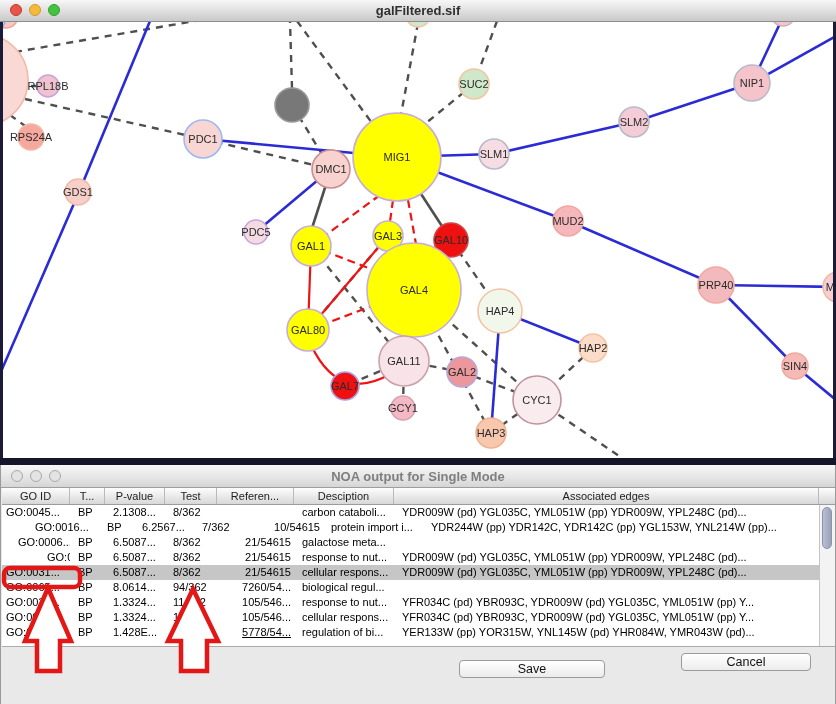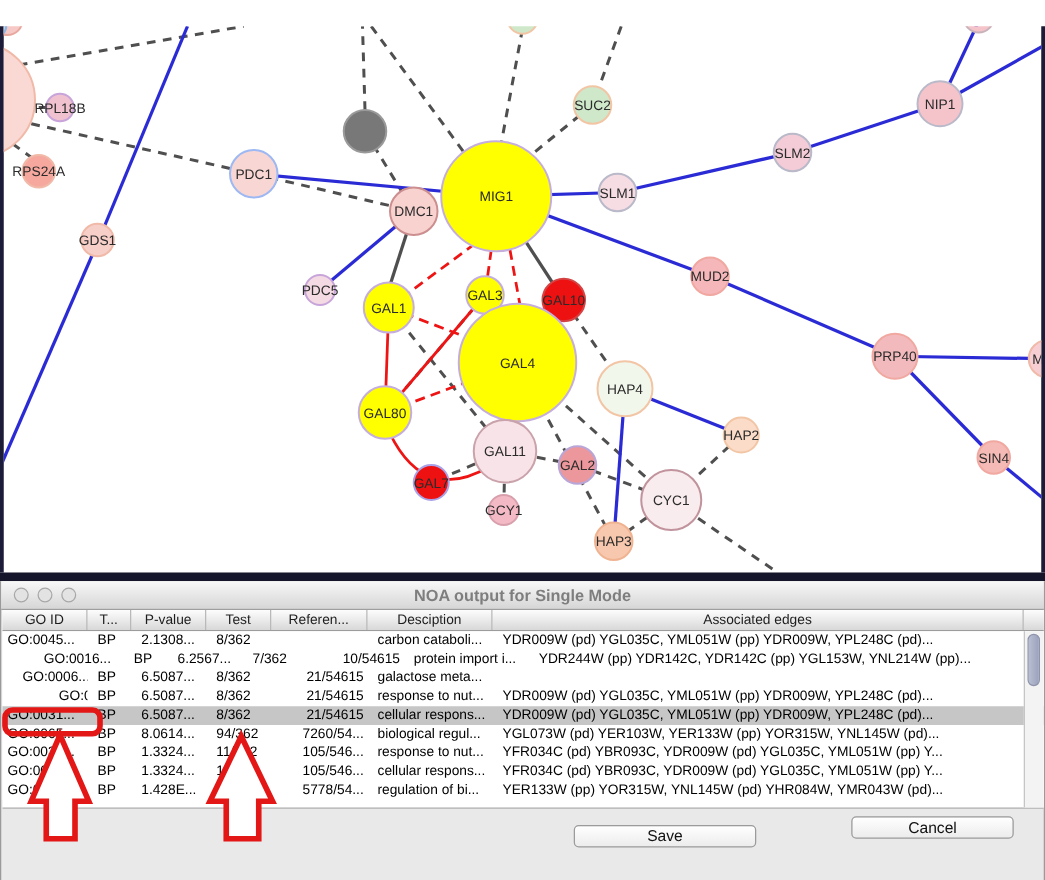--- a/index.html
+++ b/index.html
@@ -171,20 +171,28 @@
         <circle cx="752" cy="83" r="18" fill="#f5c4cb" stroke="#b9b9c9" stroke-width="1.6"></circle>
         <text x="752" y="87" class="node-label">NIP1</text>
         <circle cx="716" cy="285" r="18" fill="#f3babd" stroke="#f0a8a0" stroke-width="1.6"></circle>
         <text x="716" y="289" class="node-label">PRP40</text>
         <circle cx="838" cy="287" r="15" fill="#f7ced2" stroke="#f0b9a8" stroke-width="1.6"></circle>
         <text x="838" y="291" class="node-label">MSN</text>
         <circle cx="795" cy="366" r="13" fill="#f5bab5" stroke="#f0a8a0" stroke-width="1.6"></circle>
         <text x="795" y="370" class="node-label">SIN4</text>
       </svg>
   </div>
+  <div class="titlebar">
+    <div class="lights">
+      <div class="light l-red"></div>
+      <div class="light l-yellow"></div>
+      <div class="light l-green"></div>
+    </div>
+    <div class="title">galFiltered.sif</div>
+  </div>
 </div>
 
 <div class="win-sep"></div>
 
 <div class="noa-window">
   <div class="titlebar2">
     <div class="lights2">
       <div class="light l-gray"></div>
       <div class="light l-gray"></div>
       <div class="light l-gray"></div>
@@ -246,21 +254,20 @@
           <div class="tcell c5" style="width: 100px;">cellular respons...</div>
           <div class="tcell c6" style="width: 425px;">YDR009W (pd) YGL035C, YML051W (pp) YDR009W, YPL248C (pd)...</div>
         </div>
         <div class="trow">
           <div class="tcell c0" style="width: 68px;">GO:0065...</div>
           <div class="tcell c1" style="width: 35px;">BP</div>
           <div class="tcell c2" style="width: 60px;">8.0614...</div>
           <div class="tcell c3" style="width: 52px;">94/362</div>
           <div class="tcell c4" style="width: 77px;">7260/54...</div>
           <div class="tcell c5" style="width: 100px;">biological regul...</div>
-          <div class="tcell c6" style="width: 425px;">YGL073W (pd) YER103W, YER133W (pp) YOR315W, YNL145W (pd)...</div>
         </div>
         <div class="trow">
           <div class="tcell c0" style="width: 68px;">GO:0031...</div>
           <div class="tcell c1" style="width: 35px;">BP</div>
           <div class="tcell c2" style="width: 60px;">1.3324...</div>
           <div class="tcell c3" style="width: 52px;">11/362</div>
           <div class="tcell c4" style="width: 77px;">105/546...</div>
           <div class="tcell c5" style="width: 100px;">response to nut...</div>
           <div class="tcell c6" style="width: 425px;">YFR034C (pd) YBR093C, YDR009W (pd) YGL035C, YML051W (pp) Y...</div>
         </div>
@@ -271,21 +278,21 @@
           <div class="tcell c3" style="width: 52px;">11/362</div>
           <div class="tcell c4" style="width: 77px;">105/546...</div>
           <div class="tcell c5" style="width: 100px;">cellular respons...</div>
           <div class="tcell c6" style="width: 425px;">YFR034C (pd) YBR093C, YDR009W (pd) YGL035C, YML051W (pp) Y...</div>
         </div>
         <div class="trow">
           <div class="tcell c0" style="width: 68px;">GO:0050...</div>
           <div class="tcell c1" style="width: 35px;">BP</div>
           <div class="tcell c2" style="width: 60px;">1.428E...</div>
           <div class="tcell c3" style="width: 52px;">80/362</div>
-          <div class="tcell c4" style="width: 77px;">5778/54...</div>
+          <div class="tcell c4" style="width: 77px; text-decoration: underline;">5778/54...</div>
           <div class="tcell c5" style="width: 100px;">regulation of bi...</div>
           <div class="tcell c6" style="width: 425px;">YER133W (pp) YOR315W, YNL145W (pd) YHR084W, YMR043W (pd)...</div>
         </div>
       </div>
     <div class="vscroll">
       <div class="vthumb"></div>
     </div>
   </div>
   <div class="btn" id="save-btn">Save</div>
   <div class="btn" id="cancel-btn">Cancel</div>

